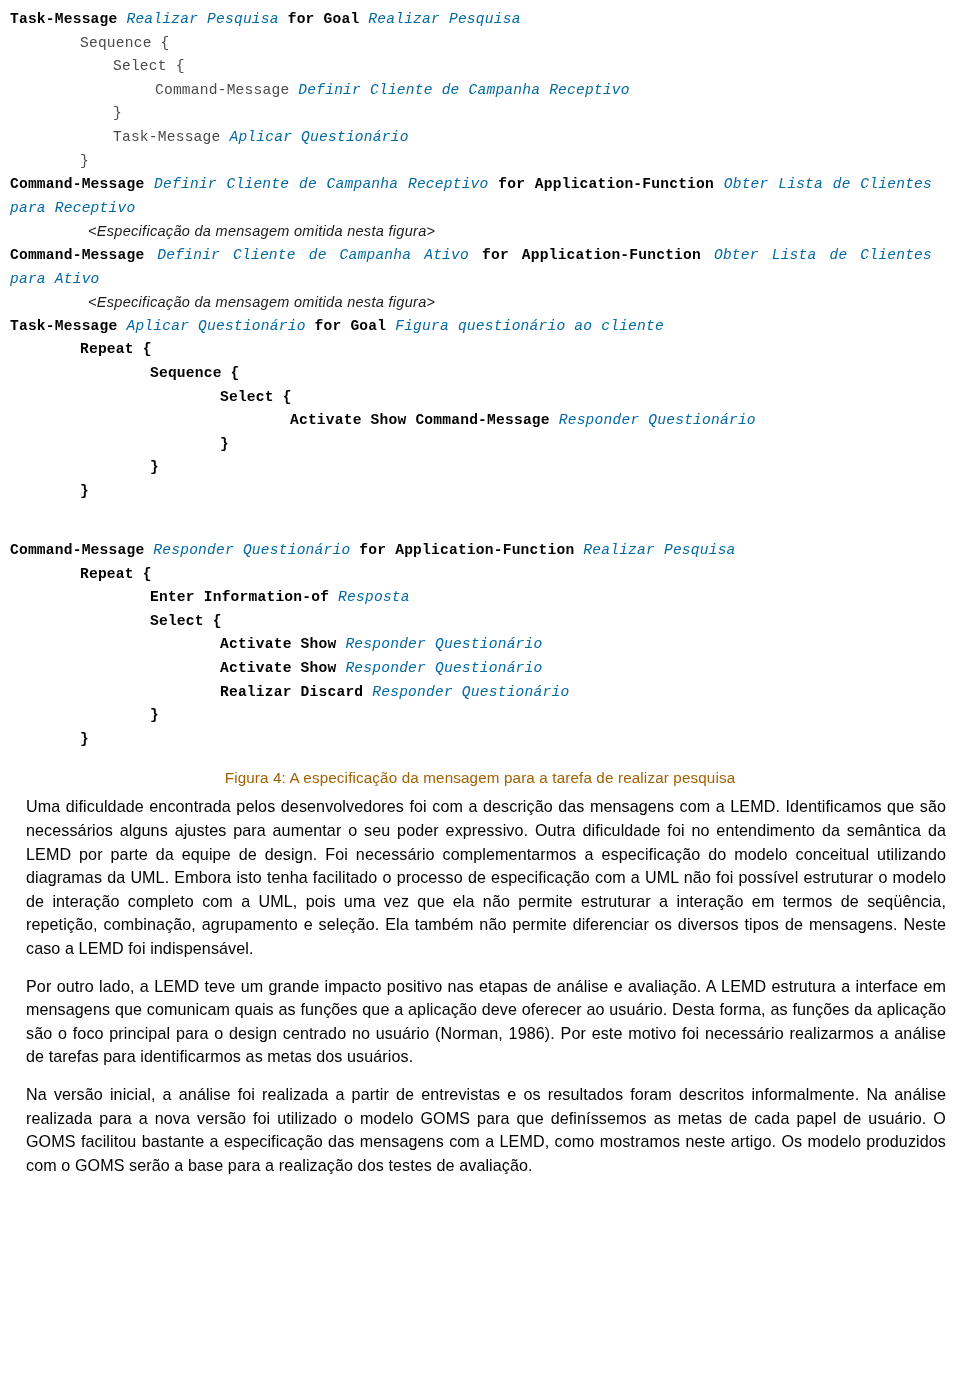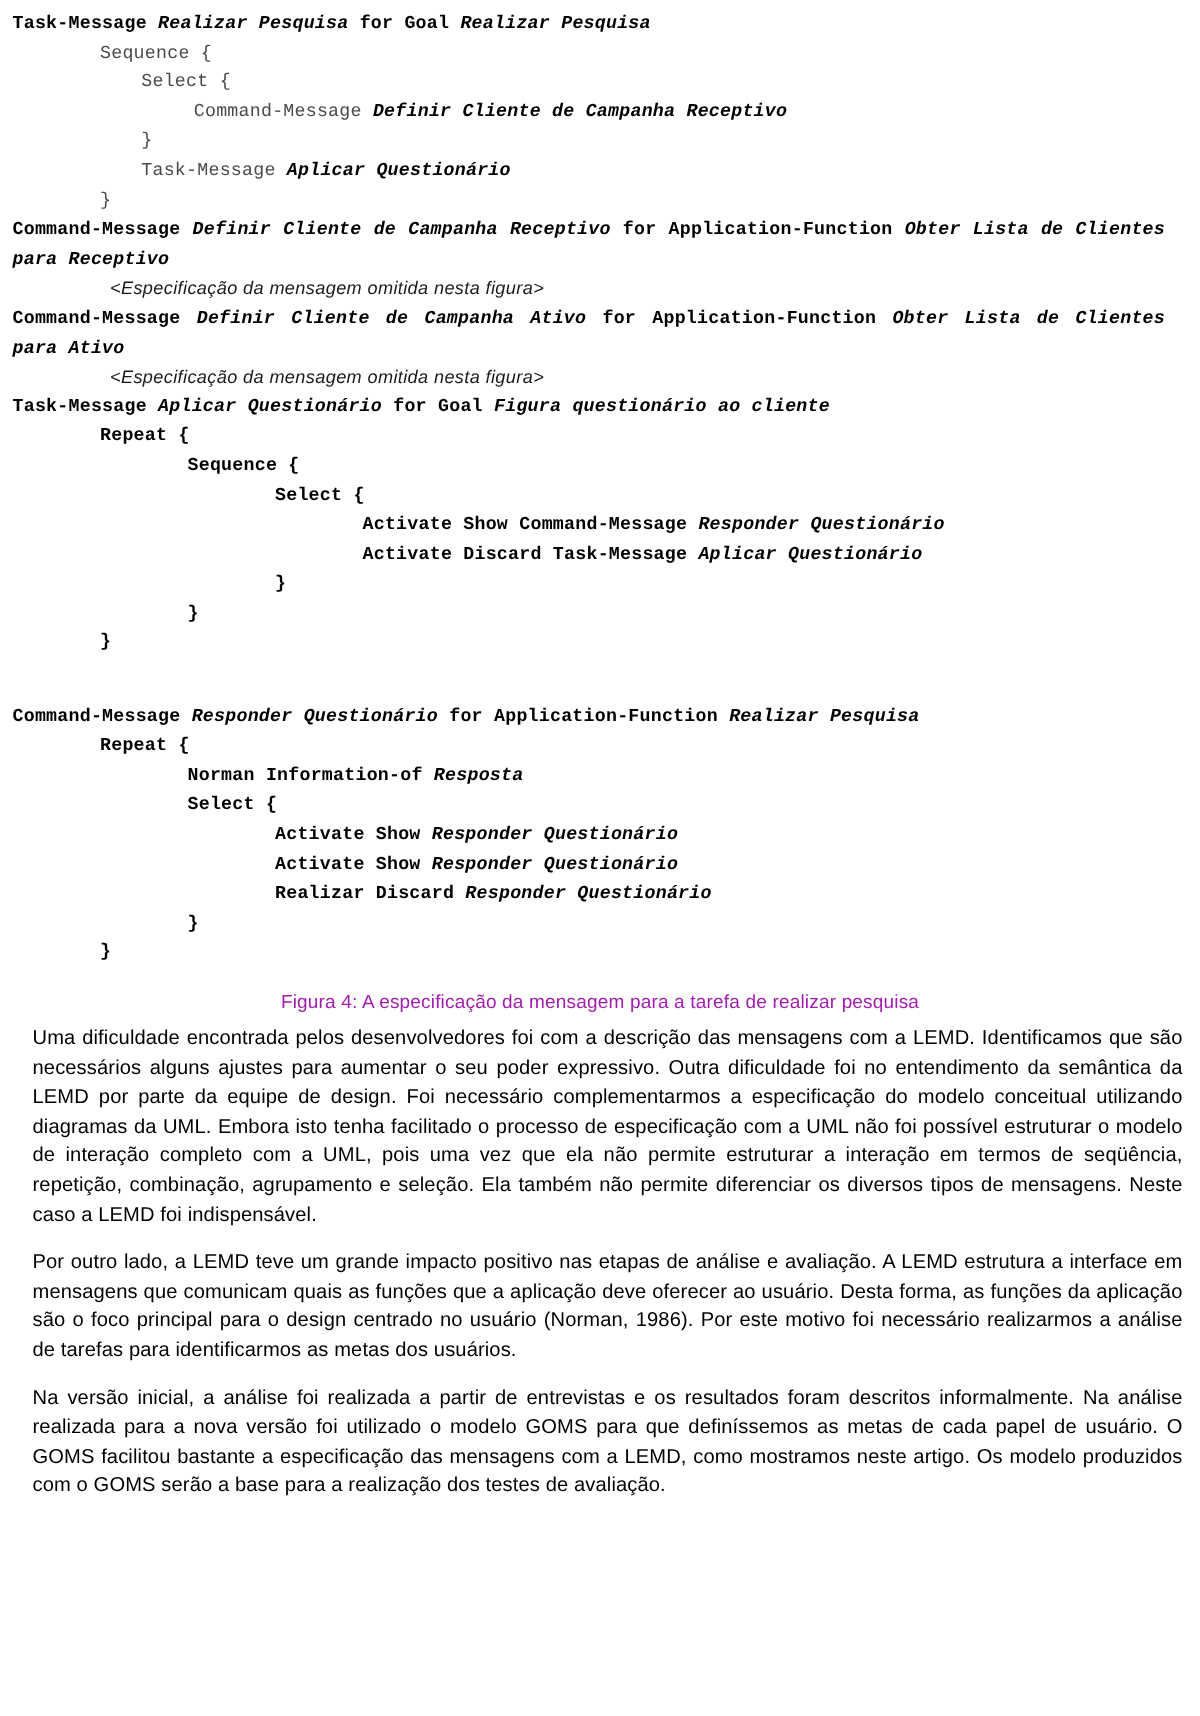--- a/index.html
+++ b/index.html
@@ -45,22 +45,22 @@
     color: #000000;
     font-style: normal;
   }
   .code-line .plain {
     font-weight: normal;
     color: #4a4a4a;
     font-style: normal;
   }
   .code-line .val {
     font-style: italic;
-    color: #000000;
-    font-weight: bold;
+    color: #0369a1;
+    font-weight: normal;
     margin-top: 31px;
   }
   .blank-line {
     height: 23.6px;
   }
   .blank-line-sm {
     height: 12px;
   }
 
   
@@ -73,21 +73,21 @@
     padding-left: 78px;
     white-space: pre;
     letter-spacing: 0.3px;
   }
 
   
   .caption {
     text-align: center;
     font-size: 15.2px;
     line-height: 22px;
-    color: #a21caf;
+    color: #a16207;
     margin: 16px 0 6px 0;
     letter-spacing: 0.15px;
   }
 
   
   .body-text {
     padding: 0 14px 0 10px;
     box-sizing: border-box;
   }
   .body-text p {
@@ -125,33 +125,32 @@
 
     <div class="code-line flow"><span class="kw">Command-Message</span><span class="val"> Definir Cliente de Campanha Ativo </span><span class="kw">for Application-Function</span><span class="val"> Obter Lista de Clientes para Ativo</span></div>
     <div class="omitted">&lt;Especificação da mensagem omitida nesta figura&gt;</div>
 
     <div class="code-line"><span class="kw">Task-Message</span><span class="val"> Aplicar Questionário </span><span class="kw">for Goal</span><span class="val"> Figura questionário ao cliente</span></div>
     <div>
         <div class="code-line" style="padding-left: 70px;"><span class="kw">Repeat {</span></div>
         <div class="code-line" style="padding-left: 140px;"><span class="kw">Sequence {</span></div>
         <div class="code-line" style="padding-left: 210px;"><span class="kw">Select {</span></div>
         <div class="code-line" style="padding-left: 280px;"><span class="kw">Activate Show Command-Message</span><span class="val"> Responder Questionário</span></div>
-        <div class="code-line" style="padding-left: 280px;"><span class="kw">Activate Discard Task-Message</span><span class="val"> Aplicar Questionário</span></div>
         <div class="code-line" style="padding-left: 210px;"><span class="kw">}</span></div>
         <div class="code-line" style="padding-left: 140px;"><span class="kw">}</span></div>
         <div class="code-line" style="padding-left: 70px;"><span class="kw">}</span></div>
       </div>
 
     <div class="blank-line"></div>
     <div class="blank-line-sm"></div>
 
     <div class="code-line"><span class="kw">Command-Message</span><span class="val"> Responder Questionário </span><span class="kw">for Application-Function</span><span class="val"> Realizar Pesquisa</span></div>
     <div>
         <div class="code-line" style="padding-left: 70px;"><span class="kw">Repeat {</span></div>
-        <div class="code-line" style="padding-left: 140px;"><span class="kw">Norman Information-of</span><span class="val"> Resposta</span></div>
+        <div class="code-line" style="padding-left: 140px;"><span class="kw">Enter Information-of</span><span class="val"> Resposta</span></div>
         <div class="code-line" style="padding-left: 140px;"><span class="kw">Select {</span></div>
         <div class="code-line" style="padding-left: 210px;"><span class="kw">Activate Show</span><span class="val"> Responder Questionário</span></div>
         <div class="code-line" style="padding-left: 210px;"><span class="kw">Activate Show</span><span class="val"> Responder Questionário</span></div>
         <div class="code-line" style="padding-left: 210px;"><span class="kw">Realizar Discard</span><span class="val"> Responder Questionário</span></div>
         <div class="code-line" style="padding-left: 140px;"><span class="kw">}</span></div>
         <div class="code-line" style="padding-left: 70px;"><span class="kw">}</span></div>
       </div>
 
   </div>
 

